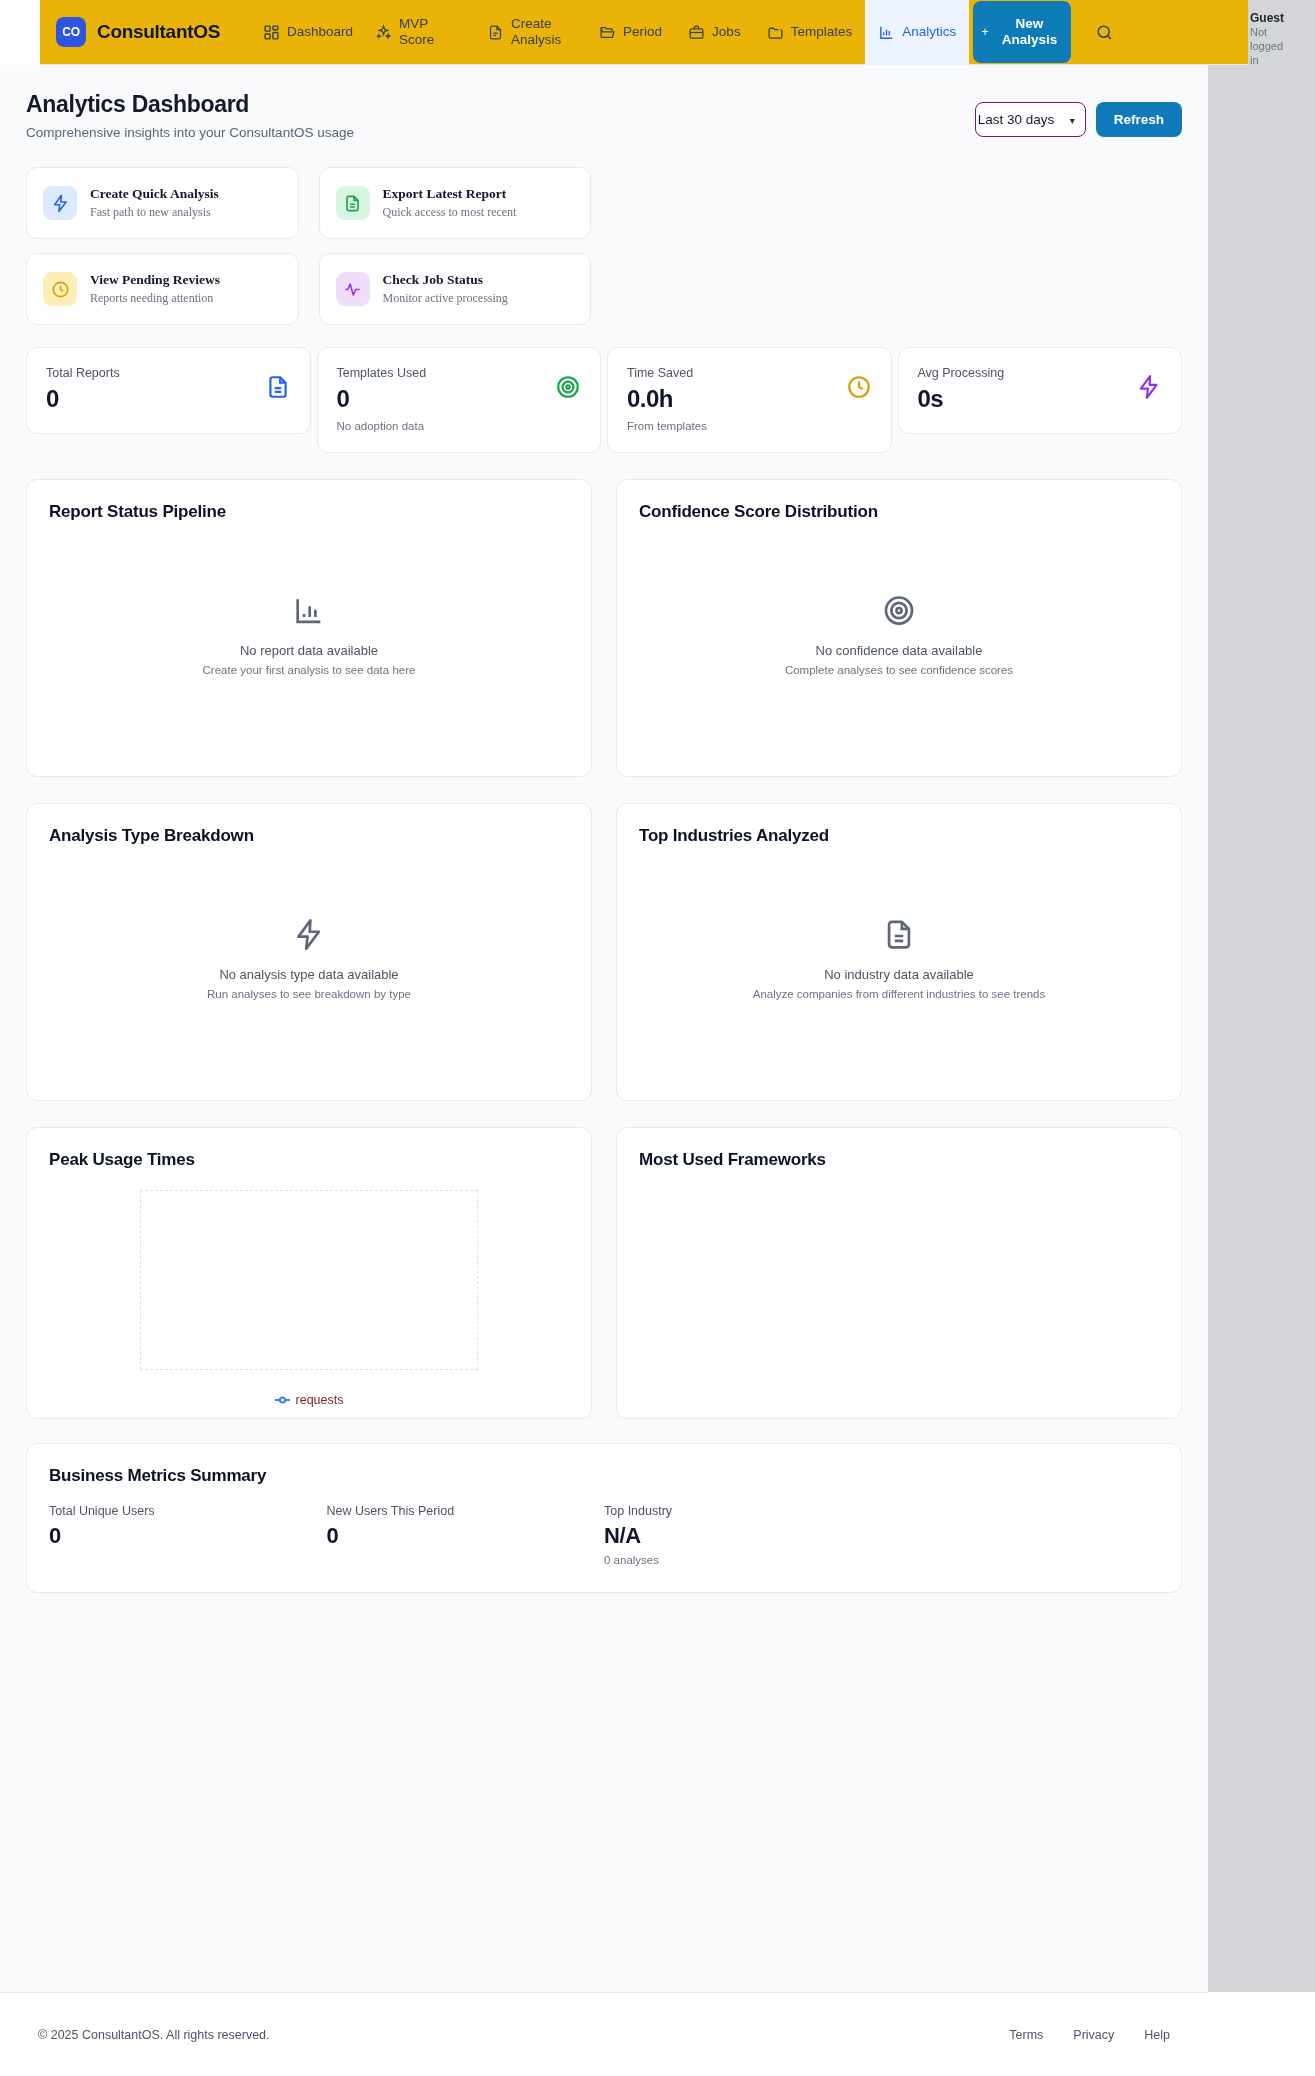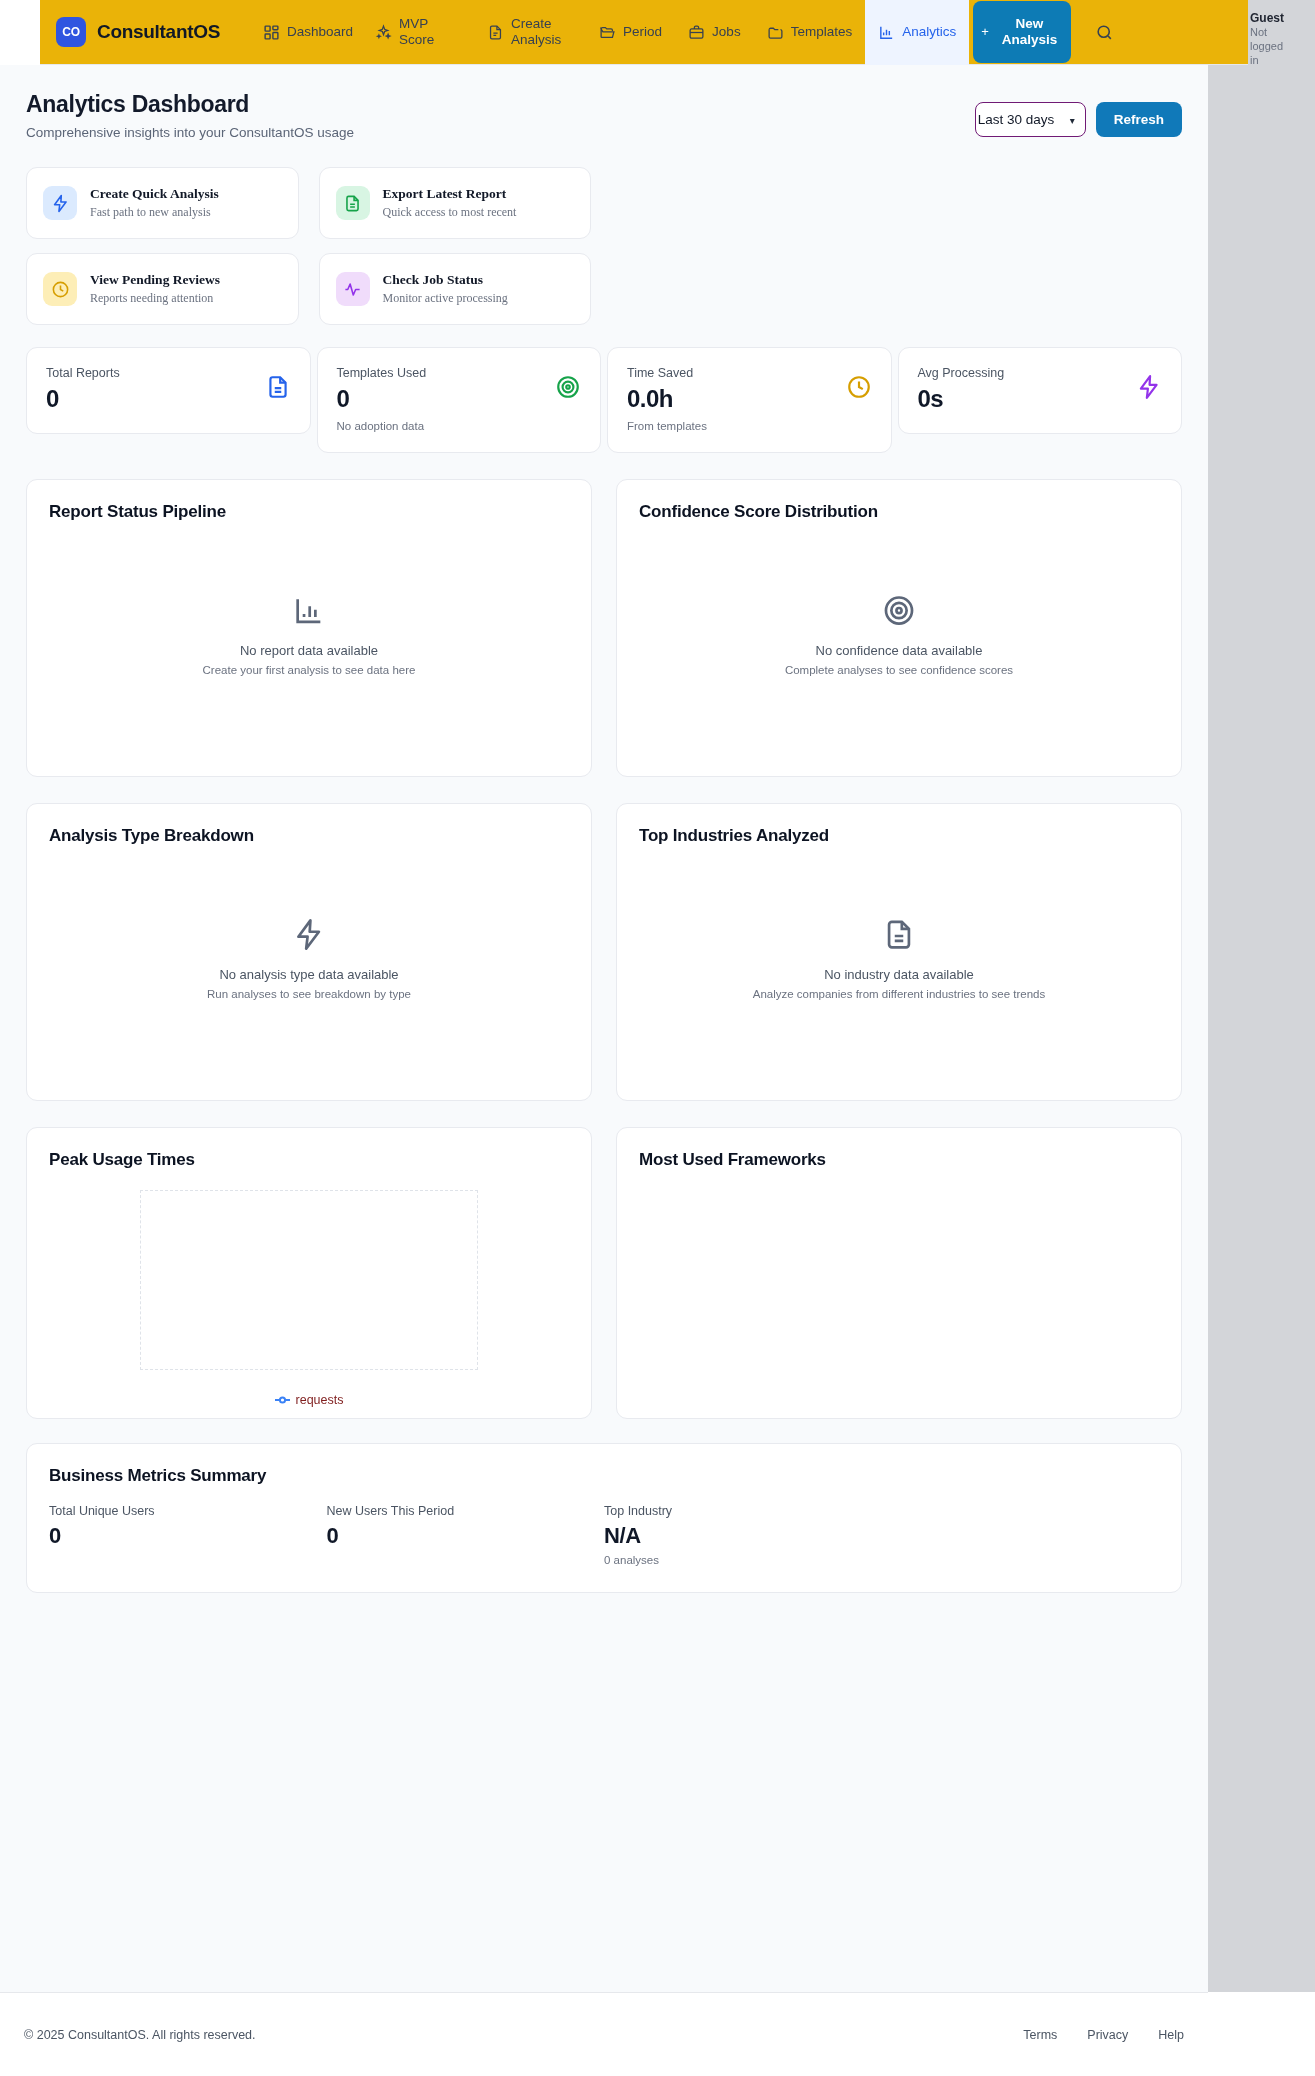--- a/index.html
+++ b/index.html
@@ -277,21 +277,21 @@
   
   .footer {
     position: absolute;
     top: 1992px; left: 0;
     width: 1208px; height: 84px;
     background: #ffffff;
     border-top: 1px solid #e6e8ec;
     display: flex;
     align-items: center;
     justify-content: space-between;
-    padding: 0 24px;
+    padding: 0 38px;
   }
   .footer-copy { font-size: 12.5px; color: #4b5563; }
   .footer-links { display: flex; gap: 30px; }
   .footer-link { font-size: 12.5px; color: #4b5563; text-decoration: none; cursor: pointer; }
 </style>
 </head>
 <body>
 
 <div id="page">
 

